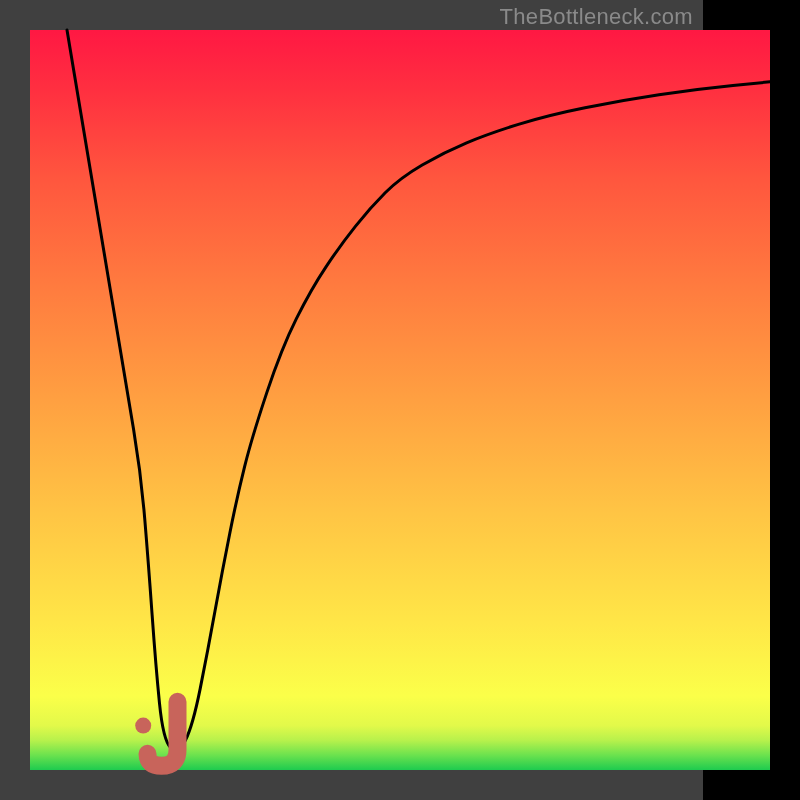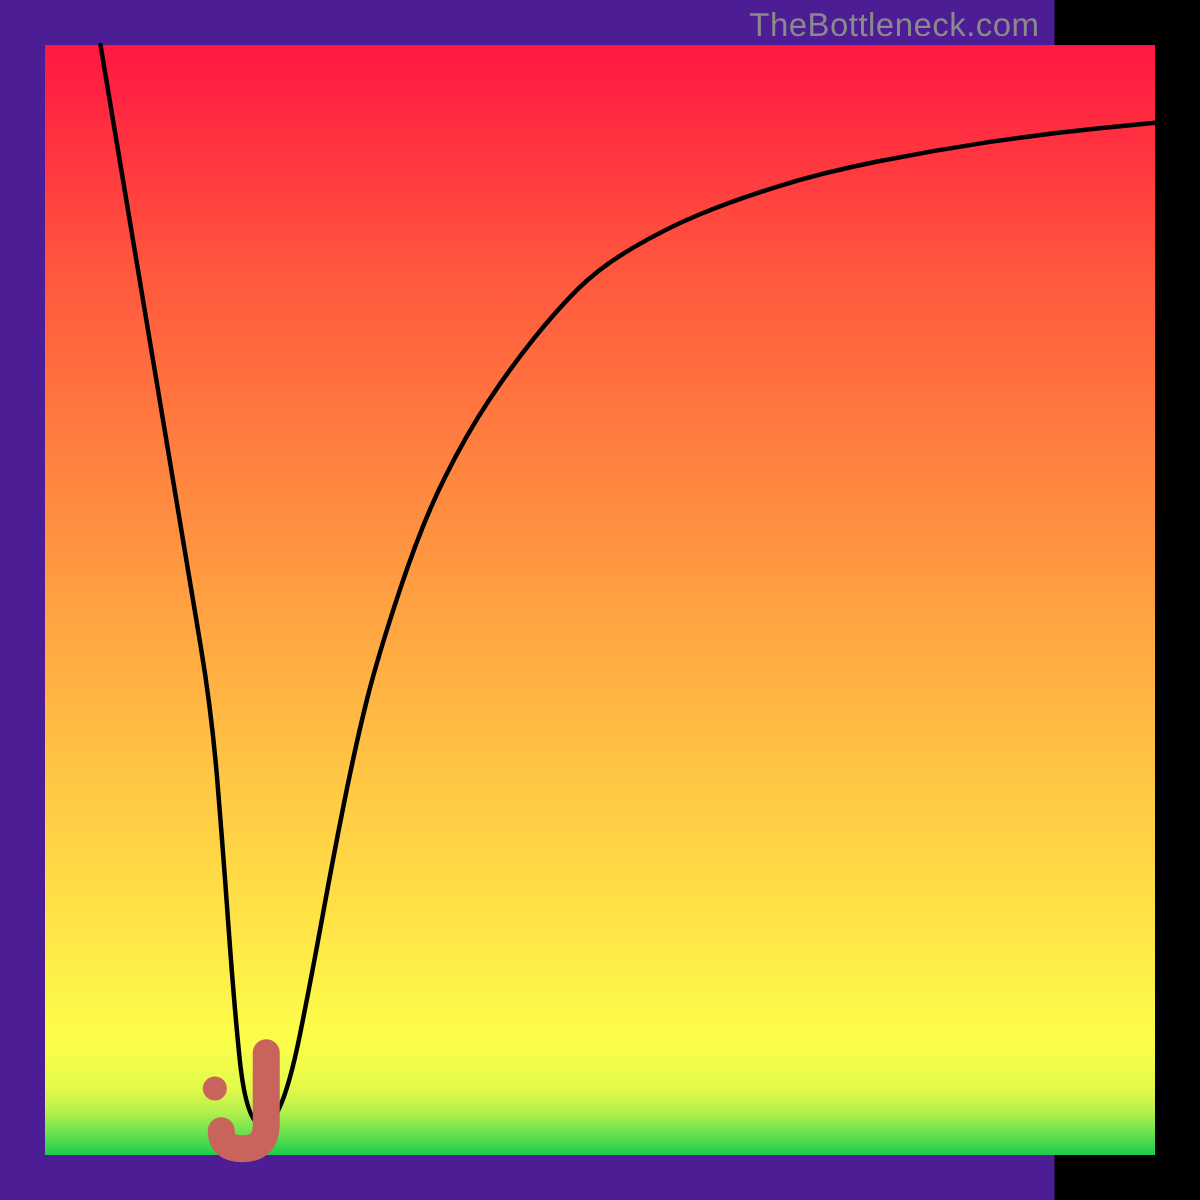--- a/index.html
+++ b/index.html
@@ -9,21 +9,21 @@
     height: 800px;
     background: #000;
     overflow: hidden;
     font-family: Arial, Helvetica, sans-serif;
   }
   .frame {
     position: absolute;
     left: 0; top: 0;
     width: 703px;
     height: 800px;
-    background: #4c1d95;
+    background: #404040;
   }
   .plot {
     position: absolute;
     left: 30px;
     top: 30px;
     width: 740px;
     height: 740px;
     
     background: linear-gradient(
       to top,

